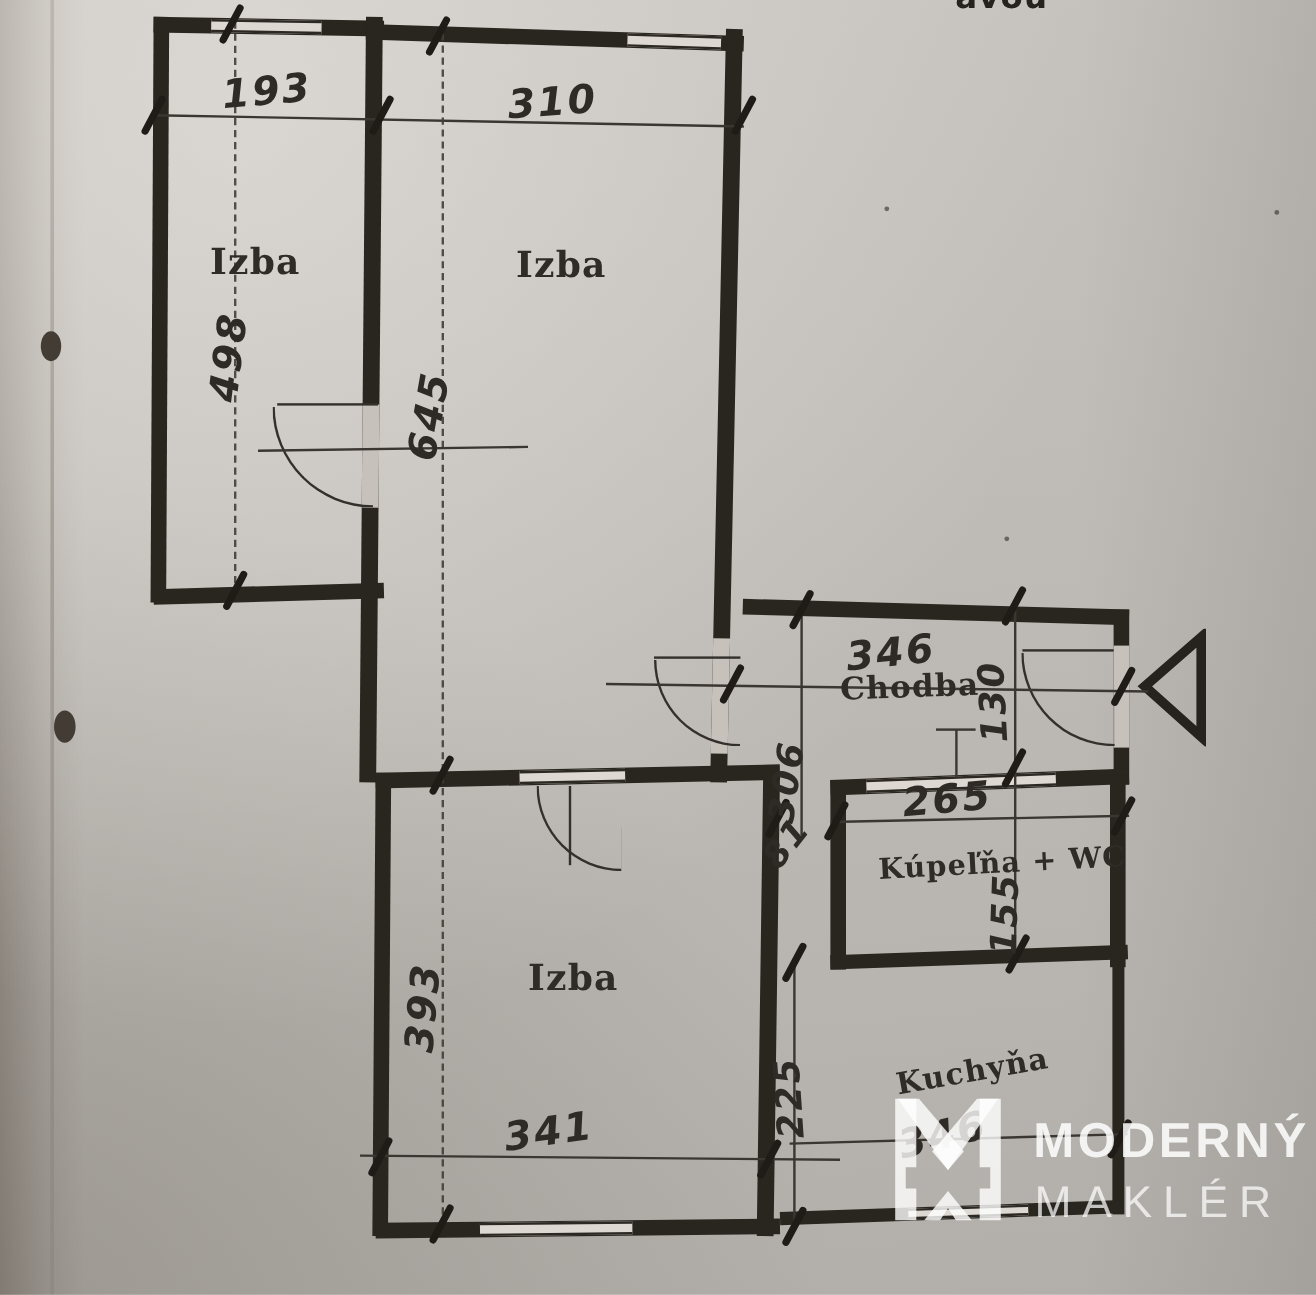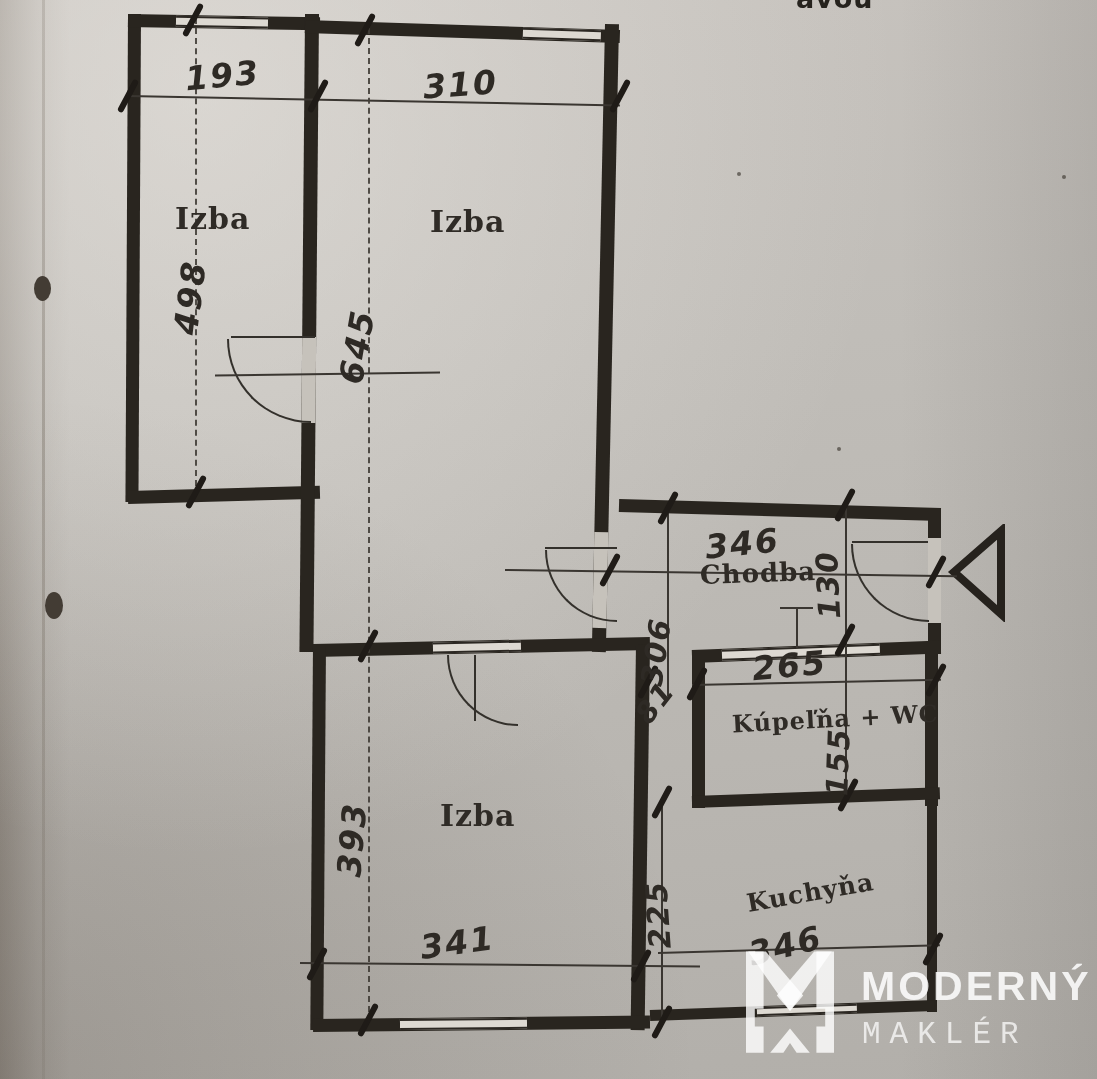--- a/index.html
+++ b/index.html
@@ -25,21 +25,21 @@
   .leaf-h{position:absolute;height:2px;background:#33302b;}
   .leaf-v{position:absolute;width:2px;background:#33302b;}
   .hand{position:absolute;font-family:"DejaVu Sans",sans-serif;font-style:italic;font-weight:700;
         font-size:33px;color:#2e2a25;letter-spacing:2px;white-space:nowrap;text-align:center;}
   .room{position:absolute;font-family:"DejaVu Serif",serif;font-weight:700;color:#2f2b26;
         letter-spacing:1px;white-space:nowrap;}
   .punch{position:absolute;background:#433c34;border-radius:50%;}
   .speck{position:absolute;width:4px;height:4px;border-radius:50%;background:rgba(60,55,48,.65);}
   .fold{position:absolute;left:42px;top:0;width:3px;height:1079px;background:linear-gradient(to bottom,rgba(95,85,72,.18),rgba(95,85,72,.30) 40%,rgba(95,85,72,.12));}
   .wm-text1{position:absolute;font-weight:700;font-size:41px;letter-spacing:3px;color:rgba(255,255,255,.85);font-family:"Liberation Sans",sans-serif;}
-  .wm-text2{position:absolute;font-weight:400;font-size:31px;letter-spacing:9px;color:rgba(255,255,255,.72);font-family:Liberation Mono, monospace;}
+  .wm-text2{position:absolute;font-weight:400;font-size:37px;letter-spacing:9px;color:rgba(255,255,255,.72);font-family:Liberation Sans, sans-serif;}
   .clip-top{position:absolute;left:778px;top:0;width:130px;height:15px;overflow:hidden;}
   .clip-top span{position:absolute;top:-17px;left:18px;font-weight:700;font-size:27px;color:#26231e;letter-spacing:1px;font-family:"DejaVu Sans",sans-serif;}
 </style>
 </head>
 <body>
 
 <div class="fold"></div>
 <div class="punch" style="left:34px;top:276px;width:17px;height:25px;"></div>
 <div class="punch" style="left:45px;top:592px;width:18px;height:27px;"></div>
 <div class="speck" style="left:737px;top:172px;"></div>
@@ -164,21 +164,21 @@
   <div class="hand" style="left:623px;top:897px;width:70px;transform:rotate(-94deg);font-size:30px;">225</div>
   <div class="hand" style="left:748px;top:926px;transform:rotate(-14deg);">346</div>
 
   <div class="room" style="left:175px;top:201px;font-size:30px;">Izba</div>
   <div class="room" style="left:430px;top:204px;font-size:30px;">Izba</div>
   <div class="room" style="left:440px;top:798px;font-size:30px;">Izba</div>
   <div class="room" style="left:700px;top:558px;font-size:26px;transform:rotate(-2deg);">Chodba</div>
   <div class="room" style="left:732px;top:704px;font-size:24px;transform:rotate(-3deg);">Kúpeľňa + WC</div>
   <div class="room" style="left:746px;top:878px;font-size:25px;transform:rotate(-10deg);">Kuchyňa</div>
 
-  <div class="abs" style="left:735px;top:941px;width:350px;height:130px;">
+  <div class="abs" style="left:735px;top:905px;width:350px;height:130px;">
     <svg style="position:absolute;left:0;top:4px;" width="110" height="110" viewBox="0 0 100 100">
       <g fill="rgba(255,255,255,0.8)">
         <path d="M10,6 L26,6 L26,58 L18,58 L18,74 L26,74 L26,98 L10,98 Z"></path>
         <path d="M90,6 L74,6 L74,58 L82,58 L82,74 L74,74 L74,98 L90,98 Z"></path>
         <polygon points="12,6 28,6 62,46 50,60"></polygon>
         <polygon points="88,6 72,6 38,46 50,60"></polygon>
         <polygon points="32,98 50,76 68,98 56,98 50,89 44,98"></polygon>
       </g>
     </svg>
     <div class="wm-text1" style="left:126px;top:22px;">MODERNÝ</div>

